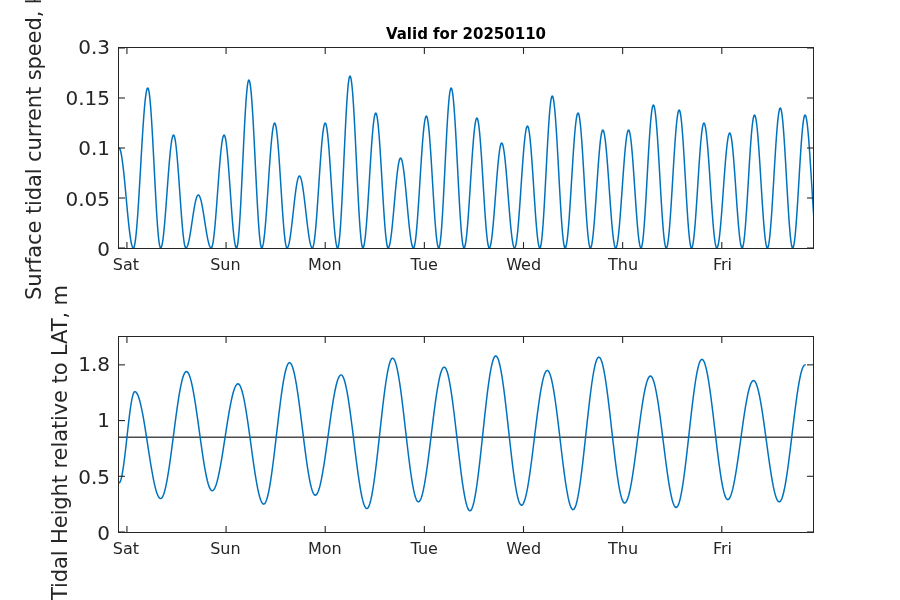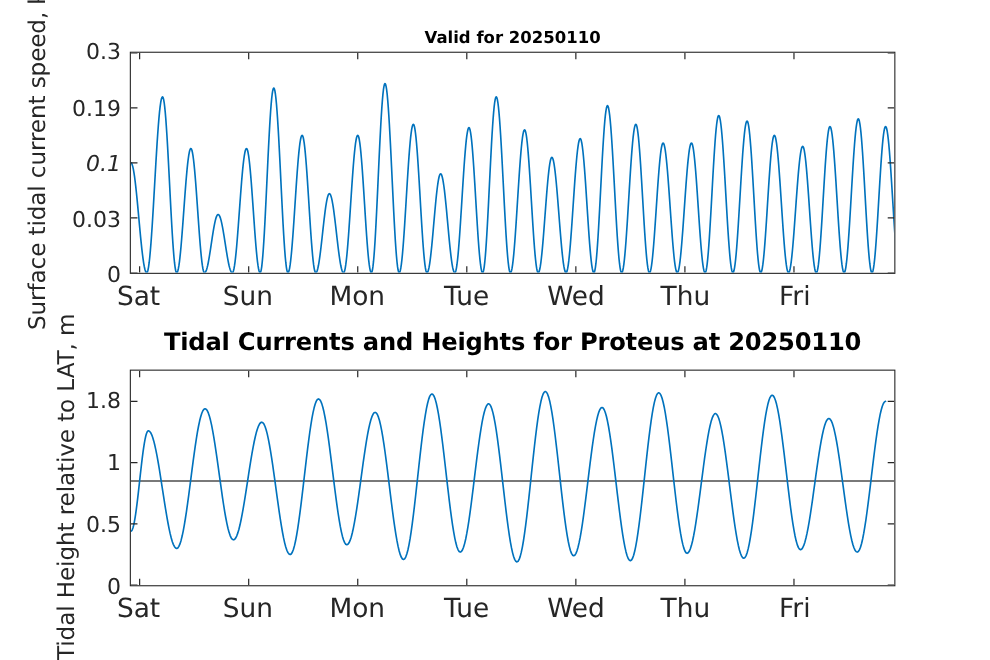--- a/index.html
+++ b/index.html
@@ -76,21 +76,21 @@
     text-align: right;
     font-size: 20px;
     color: #262626;
     white-space: nowrap;
     transform: translateY(-50%);
     width: 108px;
     left: 0px;
   }
   .xtick {
     position: absolute;
-    font-size: 24px;
+    font-size: 16px;
     color: #262626;
     white-space: nowrap;
     transform: translateX(-50%);
   }
 
   
   #subtitle-current {
     position: absolute;
     left: 118px;
     width: 696px;
@@ -147,36 +147,35 @@
         <line x1="405.6685714285714" y1="202" x2="405.6685714285714" y2="196" stroke="#262626" stroke-width="1.1"></line>
         <line x1="405.6685714285714" y1="0" x2="405.6685714285714" y2="6" stroke="#262626" stroke-width="1.1"></line>
         <line x1="505.0971428571429" y1="202" x2="505.0971428571429" y2="196" stroke="#262626" stroke-width="1.1"></line>
         <line x1="505.0971428571429" y1="0" x2="505.0971428571429" y2="6" stroke="#262626" stroke-width="1.1"></line>
         <line x1="604.5257142857142" y1="202" x2="604.5257142857142" y2="196" stroke="#262626" stroke-width="1.1"></line>
         <line x1="604.5257142857142" y1="0" x2="604.5257142857142" y2="6" stroke="#262626" stroke-width="1.1"></line>
       </svg>
   </div>
   <div id="yticks-current">
       <div class="ytick" style="top: 249px; left: 2px;">0</div>
-      <div class="ytick" style="top: 198.5px; left: 2px;">0.03</div>
-      <div class="ytick" style="top: 148px; left: 2px; font-style: italic;">0.1</div>
-      <div class="ytick" style="top: 97.5px; left: 2px;">0.19</div>
+      <div class="ytick" style="top: 198.5px; left: 2px;">0.05</div>
+      <div class="ytick" style="top: 148px; left: 2px;">0.1</div>
+      <div class="ytick" style="top: 97.5px; left: 2px;">0.15</div>
       <div class="ytick" style="top: 47px; left: 2px;">0.3</div>
     </div>
   <div id="xticks-current">
       <div class="xtick" style="left: 125.954px; top: 255px;">Sat</div>
       <div class="xtick" style="left: 225.383px; top: 255px;">Sun</div>
       <div class="xtick" style="left: 324.811px; top: 255px;">Mon</div>
       <div class="xtick" style="left: 424.24px; top: 255px;">Tue</div>
       <div class="xtick" style="left: 523.669px; top: 255px;">Wed</div>
       <div class="xtick" style="left: 623.097px; top: 255px;">Thu</div>
       <div class="xtick" style="left: 722.526px; top: 255px;">Fri</div>
     </div>
 
-  <div id="maintitle">Tidal Currents and Heights for Proteus at 20250110</div>
 
   <div class="plotbox" id="plot-height">
     <svg class="plotsvg" id="svg-height" viewBox="0 0 696 197" preserveAspectRatio="none">
         <line x1="0" y1="101.31428571428572" x2="696" y2="101.31428571428572" stroke="#4d4d4d" stroke-width="1.4"></line>
         <path d="M0.00 147.47 L0.61 147.13 L1.22 146.13 L1.84 144.47 L2.45 142.18 L3.06 139.30 L3.67 135.86 L4.28 131.92 L4.89 127.53 L5.51 122.76 L6.12 117.68 L6.73 112.36 L7.34 106.88 L7.95 101.31 L8.57 95.75 L9.18 90.27 L9.79 84.95 L10.40 79.87 L11.01 75.10 L11.63 70.71 L12.24 66.77 L12.85 63.33 L13.46 60.45 L14.07 58.16 L14.68 56.50 L15.30 55.50 L15.91 55.16 L16.90 55.55 L17.90 56.73 L18.89 58.67 L19.89 61.35 L20.88 64.72 L21.87 68.75 L22.87 73.36 L23.86 78.50 L24.86 84.08 L25.85 90.03 L26.85 96.26 L27.84 102.68 L28.83 109.19 L29.83 115.71 L30.82 122.13 L31.82 128.36 L32.81 134.31 L33.81 139.89 L34.80 145.03 L35.79 149.64 L36.79 153.66 L37.78 157.04 L38.78 159.72 L39.77 161.66 L40.77 162.83 L41.76 163.23 L42.75 162.76 L43.75 161.36 L44.74 159.06 L45.74 155.88 L46.73 151.87 L47.73 147.09 L48.72 141.61 L49.71 135.51 L50.71 128.88 L51.70 121.82 L52.70 114.42 L53.69 106.80 L54.69 99.06 L55.68 91.33 L56.67 83.71 L57.67 76.31 L58.66 69.24 L59.66 62.61 L60.65 56.51 L61.65 51.03 L62.64 46.26 L63.63 42.25 L64.63 39.07 L65.62 36.76 L66.62 35.36 L67.61 34.90 L68.61 35.34 L69.60 36.65 L70.59 38.81 L71.59 41.80 L72.58 45.56 L73.58 50.04 L74.57 55.19 L75.57 60.91 L76.56 67.13 L77.55 73.77 L78.55 80.71 L79.54 87.86 L80.54 95.12 L81.53 102.38 L82.53 109.54 L83.52 116.48 L84.51 123.11 L85.51 129.33 L86.50 135.06 L87.50 140.20 L88.49 144.69 L89.49 148.45 L90.48 151.43 L91.47 153.60 L92.47 154.91 L93.46 155.35 L94.46 154.95 L95.45 153.78 L96.45 151.84 L97.44 149.16 L98.43 145.78 L99.43 141.76 L100.42 137.15 L101.42 132.01 L102.41 126.43 L103.41 120.48 L104.40 114.25 L105.39 107.83 L106.39 101.31 L107.38 94.80 L108.38 88.38 L109.37 82.15 L110.37 76.20 L111.36 70.62 L112.35 65.48 L113.35 60.87 L114.34 56.84 L115.34 53.47 L116.33 50.79 L117.33 48.85 L118.32 47.67 L119.31 47.28 L120.31 47.72 L121.30 49.05 L122.30 51.23 L123.29 54.24 L124.29 58.04 L125.28 62.57 L126.27 67.76 L127.27 73.54 L128.26 79.82 L129.26 86.51 L130.25 93.52 L131.25 100.74 L132.24 108.07 L133.23 115.40 L134.23 122.62 L135.22 129.62 L136.22 136.32 L137.21 142.60 L138.21 148.38 L139.20 153.57 L140.19 158.10 L141.19 161.89 L142.18 164.91 L143.18 167.09 L144.17 168.41 L145.17 168.86 L146.16 168.34 L147.15 166.78 L148.15 164.21 L149.14 160.67 L150.14 156.20 L151.13 150.88 L152.13 144.78 L153.12 137.98 L154.11 130.59 L155.11 122.72 L156.10 114.48 L157.10 105.99 L158.09 97.37 L159.09 88.76 L160.08 80.27 L161.07 72.03 L162.07 64.15 L163.06 56.77 L164.06 49.97 L165.05 43.87 L166.05 38.55 L167.04 34.08 L168.03 30.54 L169.03 27.97 L170.02 26.41 L171.02 25.89 L172.01 26.38 L173.01 27.84 L174.00 30.24 L174.99 33.56 L175.99 37.75 L176.98 42.74 L177.98 48.46 L178.97 54.82 L179.97 61.74 L180.96 69.12 L181.95 76.84 L182.95 84.80 L183.94 92.87 L184.94 100.94 L185.93 108.90 L186.93 116.62 L187.92 124.00 L188.91 130.92 L189.91 137.29 L190.90 143.01 L191.90 147.99 L192.89 152.18 L193.89 155.50 L194.88 157.91 L195.87 159.36 L196.87 159.85 L197.86 159.41 L198.86 158.09 L199.85 155.90 L200.85 152.89 L201.84 149.09 L202.83 144.56 L203.83 139.37 L204.82 133.59 L205.82 127.31 L206.81 120.62 L207.81 113.61 L208.80 106.39 L209.79 99.06 L210.79 91.74 L211.78 84.52 L212.78 77.51 L213.77 70.81 L214.77 64.53 L215.76 58.75 L216.75 53.56 L217.75 49.03 L218.74 45.24 L219.74 42.22 L220.73 40.04 L221.73 38.72 L222.72 38.27 L223.71 38.77 L224.71 40.24 L225.70 42.66 L226.70 46.01 L227.69 50.23 L228.69 55.26 L229.68 61.03 L230.67 67.45 L231.67 74.43 L232.66 81.87 L233.66 89.65 L234.65 97.68 L235.65 105.82 L236.64 113.96 L237.63 121.98 L238.63 129.77 L239.62 137.21 L240.62 144.19 L241.61 150.61 L242.61 156.37 L243.60 161.40 L244.59 165.62 L245.59 168.97 L246.58 171.40 L247.58 172.87 L248.57 173.36 L249.57 172.81 L250.56 171.15 L251.55 168.42 L252.55 164.66 L253.54 159.91 L254.54 154.25 L255.53 147.76 L256.53 140.54 L257.52 132.69 L258.51 124.32 L259.51 115.56 L260.50 106.53 L261.50 97.37 L262.49 88.22 L263.49 79.19 L264.48 70.43 L265.47 62.06 L266.47 54.21 L267.46 46.99 L268.46 40.50 L269.45 34.84 L270.45 30.09 L271.44 26.33 L272.43 23.60 L273.43 21.94 L274.42 21.39 L275.42 21.92 L276.41 23.50 L277.41 26.11 L278.40 29.71 L279.39 34.24 L280.39 39.65 L281.38 45.85 L282.38 52.75 L283.37 60.25 L284.37 68.25 L285.36 76.62 L286.35 85.25 L287.35 94.00 L288.34 102.75 L289.34 111.37 L290.33 119.74 L291.33 127.74 L292.32 135.24 L293.31 142.15 L294.31 148.35 L295.30 153.75 L296.30 158.29 L297.29 161.89 L298.29 164.50 L299.28 166.08 L300.27 166.61 L301.27 166.11 L302.26 164.63 L303.26 162.18 L304.25 158.80 L305.25 154.55 L306.24 149.48 L307.23 143.66 L308.23 137.19 L309.22 130.15 L310.22 122.65 L311.21 114.80 L312.21 106.71 L313.20 98.50 L314.19 90.29 L315.19 82.20 L316.18 74.35 L317.18 66.85 L318.17 59.81 L319.17 53.34 L320.16 47.52 L321.15 42.45 L322.15 38.20 L323.14 34.82 L324.14 32.37 L325.13 30.89 L326.13 30.39 L327.12 30.92 L328.11 32.50 L329.11 35.11 L330.10 38.71 L331.10 43.25 L332.09 48.65 L333.09 54.85 L334.08 61.76 L335.07 69.26 L336.07 77.26 L337.06 85.63 L338.06 94.25 L339.05 103.00 L340.05 111.75 L341.04 120.38 L342.03 128.75 L343.03 136.75 L344.02 144.25 L345.02 151.15 L346.01 157.35 L347.01 162.76 L348.00 167.29 L348.99 170.89 L349.99 173.50 L350.98 175.08 L351.98 175.61 L352.97 175.04 L353.97 173.34 L354.96 170.53 L355.95 166.65 L356.95 161.76 L357.94 155.94 L358.94 149.26 L359.93 141.82 L360.93 133.73 L361.92 125.12 L362.91 116.10 L363.91 106.80 L364.90 97.37 L365.90 87.94 L366.89 78.65 L367.89 69.63 L368.88 61.02 L369.87 52.93 L370.87 45.49 L371.86 38.81 L372.86 32.99 L373.85 28.10 L374.85 24.22 L375.84 21.41 L376.83 19.71 L377.83 19.14 L378.82 19.69 L379.82 21.33 L380.81 24.04 L381.81 27.78 L382.80 32.49 L383.79 38.11 L384.79 44.55 L385.78 51.71 L386.78 59.51 L387.77 67.81 L388.77 76.51 L389.76 85.47 L390.75 94.56 L391.75 103.65 L392.74 112.61 L393.74 121.31 L394.73 129.61 L395.73 137.41 L396.72 144.57 L397.71 151.01 L398.71 156.63 L399.70 161.34 L400.70 165.08 L401.69 167.79 L402.69 169.43 L403.68 169.98 L404.67 169.49 L405.67 168.00 L406.66 165.56 L407.66 162.18 L408.65 157.93 L409.65 152.86 L410.64 147.04 L411.63 140.57 L412.63 133.53 L413.62 126.03 L414.62 118.18 L415.61 110.09 L416.61 101.88 L417.60 93.67 L418.59 85.58 L419.59 77.73 L420.58 70.23 L421.58 63.19 L422.57 56.71 L423.57 50.90 L424.56 45.83 L425.55 41.57 L426.55 38.20 L427.54 35.75 L428.54 34.27 L429.53 33.77 L430.53 34.28 L431.52 35.82 L432.51 38.34 L433.51 41.83 L434.50 46.23 L435.50 51.47 L436.49 57.47 L437.49 64.16 L438.48 71.43 L439.47 79.18 L440.47 87.29 L441.46 95.65 L442.46 104.13 L443.45 112.61 L444.45 120.97 L445.44 129.08 L446.43 136.83 L447.43 144.10 L448.42 150.78 L449.42 156.79 L450.41 162.03 L451.41 166.43 L452.40 169.91 L453.39 172.44 L454.39 173.97 L455.38 174.49 L456.38 173.92 L457.37 172.24 L458.37 169.47 L459.36 165.65 L460.35 160.84 L461.35 155.09 L462.34 148.51 L463.34 141.18 L464.33 133.21 L465.33 124.72 L466.32 115.83 L467.31 106.67 L468.31 97.37 L469.30 88.08 L470.30 78.92 L471.29 70.03 L472.29 61.54 L473.28 53.57 L474.27 46.24 L475.27 39.66 L476.26 33.91 L477.26 29.10 L478.25 25.27 L479.25 22.50 L480.24 20.83 L481.23 20.26 L482.23 20.80 L483.22 22.41 L484.22 25.05 L485.21 28.71 L486.21 33.32 L487.20 38.81 L488.19 45.10 L489.19 52.11 L490.18 59.73 L491.18 67.85 L492.17 76.35 L493.17 85.11 L494.16 94.00 L495.15 102.88 L496.15 111.64 L497.14 120.14 L498.14 128.26 L499.13 135.88 L500.13 142.89 L501.12 149.19 L502.11 154.68 L503.11 159.29 L504.10 162.94 L505.10 165.59 L506.09 167.19 L507.09 167.73 L508.08 167.26 L509.07 165.87 L510.07 163.56 L511.06 160.38 L512.06 156.37 L513.05 151.59 L514.05 146.12 L515.04 140.02 L516.03 133.39 L517.03 126.32 L518.02 118.92 L519.02 111.30 L520.01 103.57 L521.01 95.83 L522.00 88.21 L522.99 80.81 L523.99 73.75 L524.98 67.12 L525.98 61.02 L526.97 55.54 L527.97 50.76 L528.96 46.75 L529.95 43.57 L530.95 41.26 L531.94 39.87 L532.94 39.40 L533.93 39.88 L534.93 41.33 L535.92 43.72 L536.91 47.01 L537.91 51.16 L538.90 56.10 L539.90 61.77 L540.89 68.09 L541.89 74.95 L542.88 82.27 L543.87 89.92 L544.87 97.81 L545.86 105.82 L546.86 113.82 L547.85 121.71 L548.85 129.37 L549.84 136.68 L550.83 143.55 L551.83 149.86 L552.82 155.53 L553.82 160.48 L554.81 164.63 L555.81 167.92 L556.80 170.30 L557.79 171.75 L558.79 172.23 L559.78 171.69 L560.78 170.06 L561.77 167.37 L562.77 163.66 L563.76 158.98 L564.75 153.41 L565.75 147.02 L566.74 139.90 L567.74 132.16 L568.73 123.92 L569.73 115.29 L570.72 106.40 L571.71 97.37 L572.71 88.35 L573.70 79.46 L574.70 70.83 L575.69 62.59 L576.69 54.85 L577.68 47.73 L578.67 41.34 L579.67 35.77 L580.66 31.09 L581.66 27.38 L582.65 24.69 L583.65 23.06 L584.64 22.51 L585.63 23.03 L586.63 24.58 L587.62 27.12 L588.62 30.64 L589.61 35.07 L590.61 40.35 L591.60 46.41 L592.59 53.15 L593.59 60.48 L594.58 68.29 L595.58 76.46 L596.57 84.89 L597.57 93.43 L598.56 101.98 L599.55 110.41 L600.55 118.58 L601.54 126.39 L602.54 133.72 L603.53 140.46 L604.53 146.52 L605.52 151.80 L606.51 156.23 L607.51 159.75 L608.50 162.29 L609.50 163.84 L610.49 164.35 L611.49 163.92 L612.48 162.60 L613.47 160.44 L614.47 157.46 L615.46 153.69 L616.46 149.21 L617.45 144.07 L618.45 138.34 L619.44 132.12 L620.43 125.48 L621.43 118.54 L622.42 111.39 L623.42 104.13 L624.41 96.87 L625.41 89.72 L626.40 82.77 L627.39 76.14 L628.39 69.92 L629.38 64.19 L630.38 59.05 L631.37 54.56 L632.37 50.80 L633.36 47.82 L634.35 45.65 L635.35 44.34 L636.34 43.90 L637.34 44.35 L638.33 45.69 L639.33 47.89 L640.32 50.93 L641.31 54.76 L642.31 59.33 L643.30 64.57 L644.30 70.40 L645.29 76.74 L646.29 83.50 L647.28 90.57 L648.27 97.86 L649.27 105.25 L650.26 112.65 L651.26 119.94 L652.25 127.01 L653.25 133.77 L654.24 140.11 L655.23 145.94 L656.23 151.18 L657.22 155.75 L658.22 159.58 L659.21 162.62 L660.21 164.82 L661.20 166.16 L662.19 166.61 L663.19 166.10 L664.18 164.59 L665.18 162.11 L666.17 158.68 L667.17 154.35 L668.16 149.19 L669.15 143.28 L670.15 136.70 L671.14 129.55 L672.14 121.92 L673.13 113.94 L674.13 105.72 L675.12 97.37 L676.11 89.03 L677.11 80.81 L678.10 72.82 L679.10 65.20 L680.09 58.05 L681.09 51.47 L682.08 45.55 L683.07 40.40 L684.07 36.07 L685.06 32.64 L686.06 30.15 L687.05 28.65 L688.05 28.14" fill="none" stroke="#0072BD" stroke-width="1.5" stroke-linejoin="round" stroke-linecap="round"></path>
         <line x1="0" y1="197" x2="6" y2="197" stroke="#262626" stroke-width="1.1"></line>
         <line x1="696" y1="197" x2="690" y2="197" stroke="#262626" stroke-width="1.1"></line>
         <line x1="0" y1="140.71428571428572" x2="6" y2="140.71428571428572" stroke="#262626" stroke-width="1.1"></line>
         <line x1="696" y1="140.71428571428572" x2="690" y2="140.71428571428572" stroke="#262626" stroke-width="1.1"></line>
         <line x1="0" y1="84.42857142857143" x2="6" y2="84.42857142857143" stroke="#262626" stroke-width="1.1"></line>

